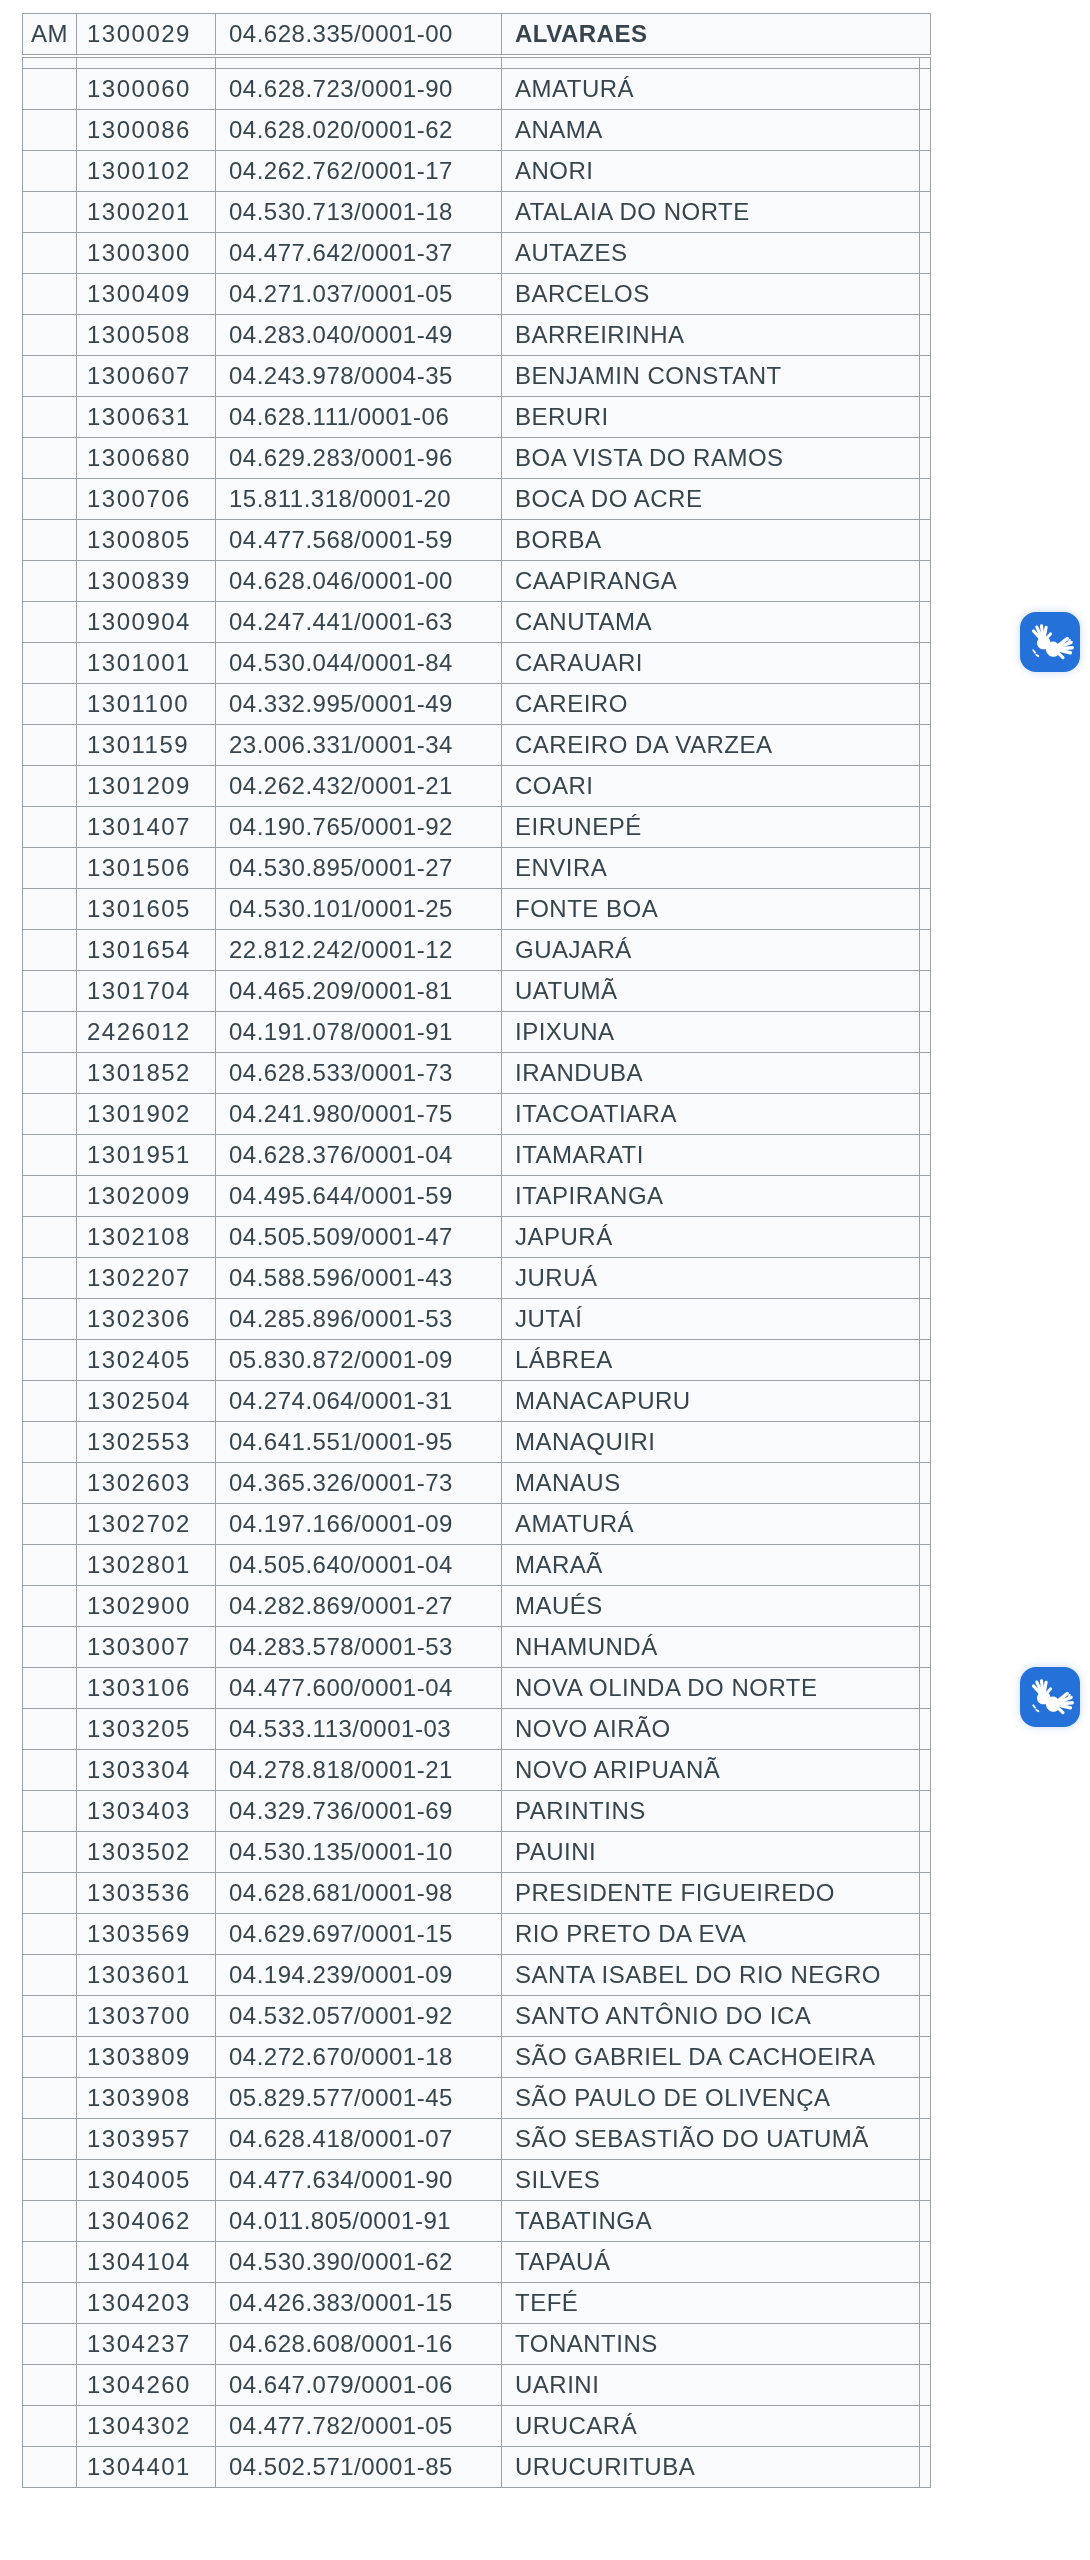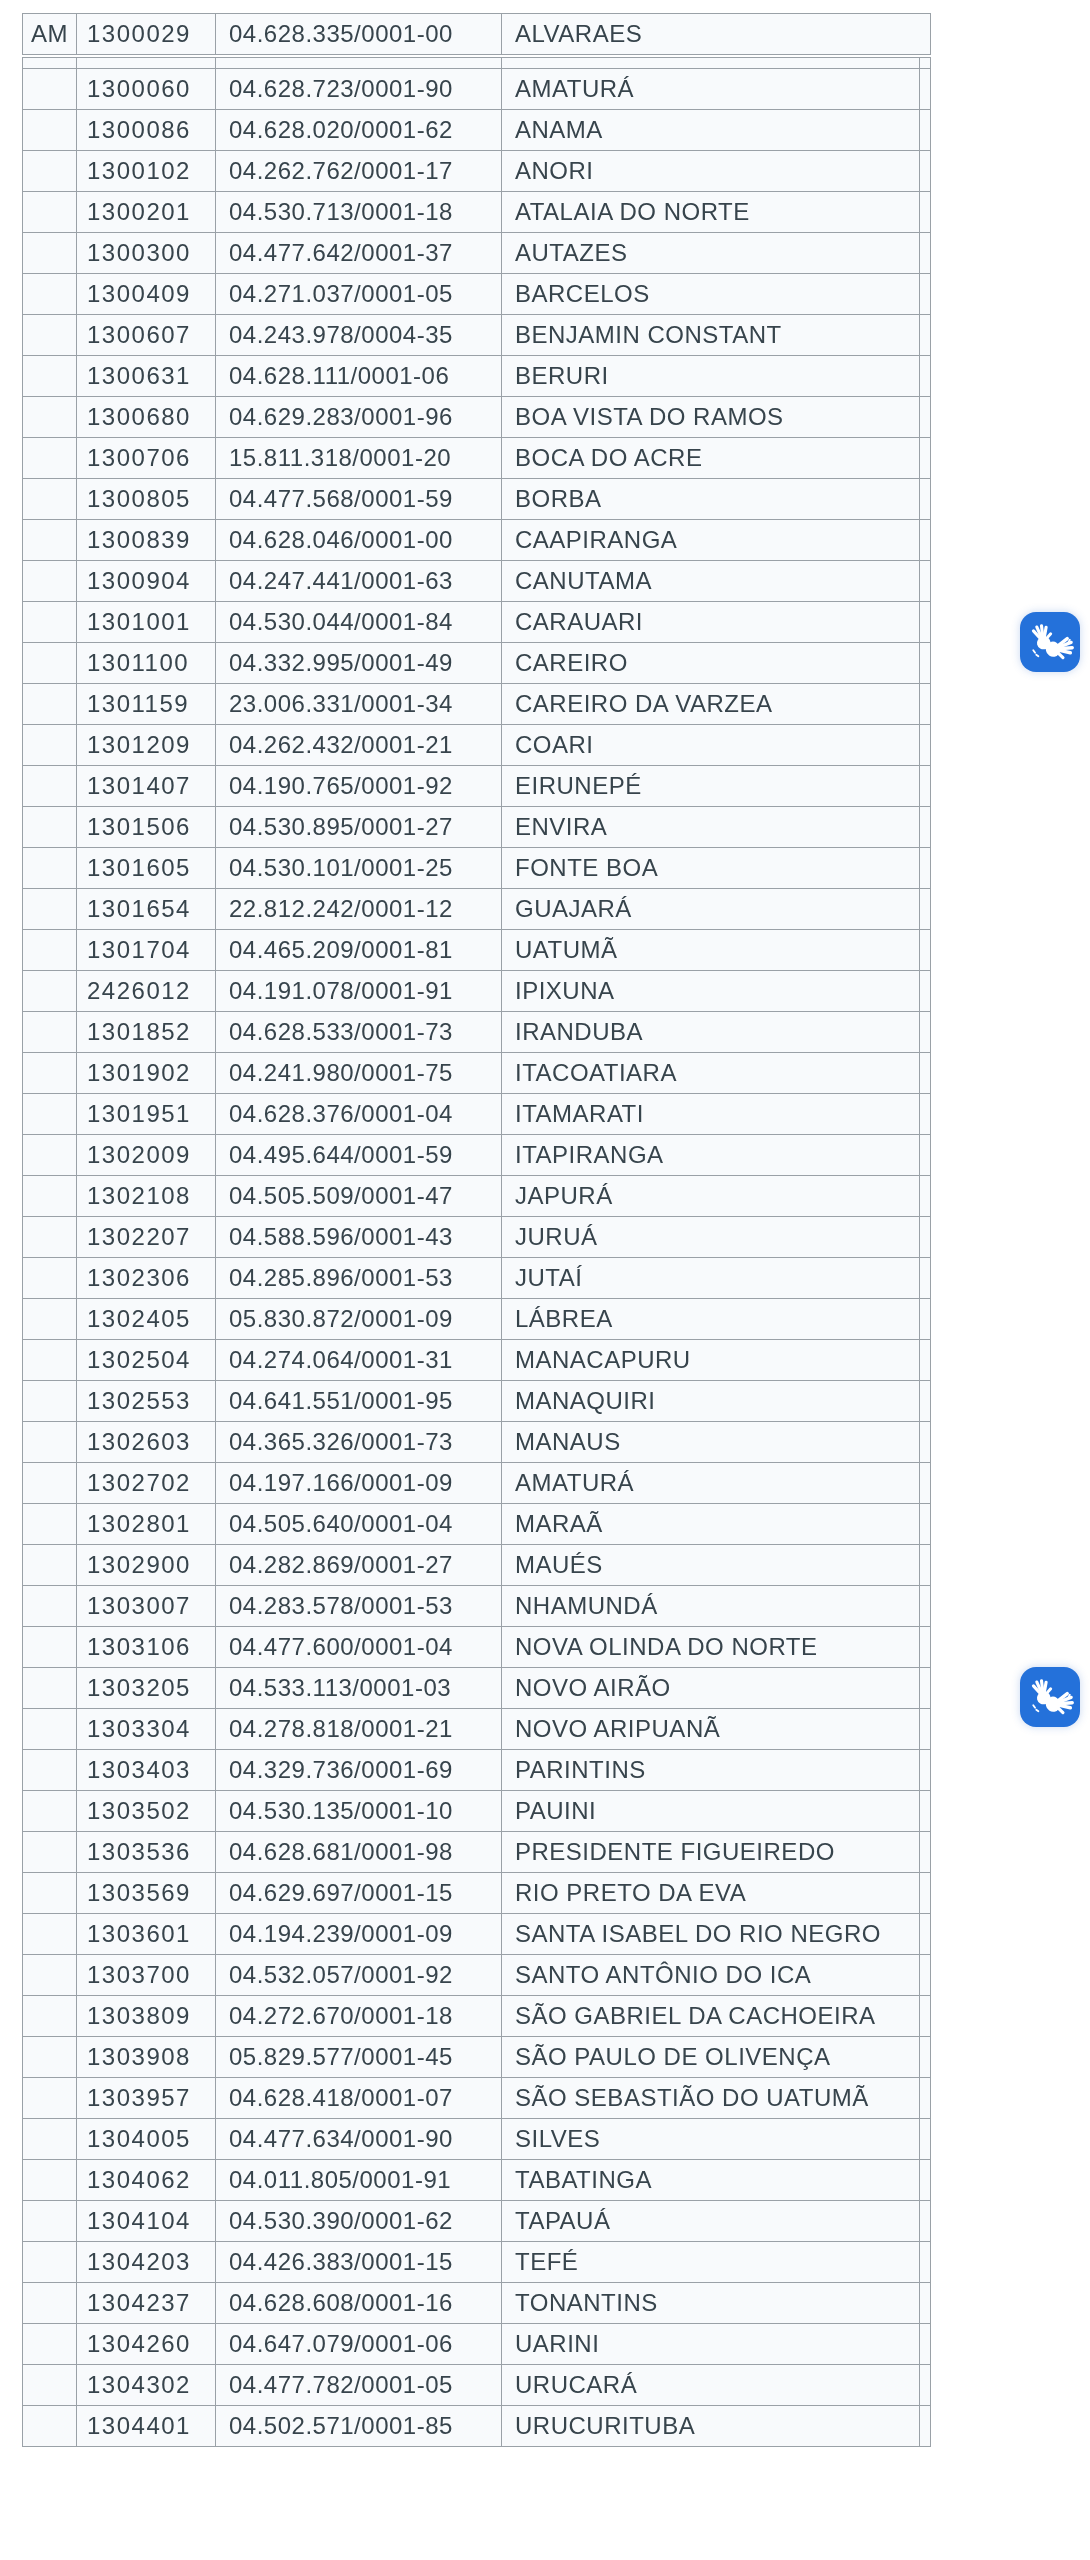--- a/index.html
+++ b/index.html
@@ -19,21 +19,21 @@
     height:40px;
     padding:0 6px 0 13px;
     white-space:nowrap;
     overflow:hidden;
     vertical-align:middle;
   }
   .c-state{width:53px;text-align:center;padding:0;}
   .c-code{width:122px;padding-left:10px;letter-spacing:1.5px;}
   .c-cnpj{width:266px;}
   .c-name{width:398px;}
-  .t1 .c-name{width:409px;}
+  .t1 .c-name{width:409px;font-weight:bold;}
   .c-extra{width:10px;padding:0;}
   .t1{margin-bottom:2px;}
   tr.spacer td{height:10px;font-size:0;padding:0;}
   .vlibras{
     position:absolute;left:1020px;width:60px;height:60px;
     border-radius:16px;border:none;cursor:pointer;padding:0;
     box-shadow:0 0 8px rgba(40,100,200,0.25);
   }
   .vlibras-1{top:612px;}
   .vlibras-2{top:1667px;}
@@ -106,20 +106,27 @@
   </tr>
 
   <tr>
     <td class="c-state"></td>
     <td class="c-code">1300409</td>
     <td class="c-cnpj">04.271.037/0001-05</td>
     <td class="c-name">BARCELOS</td>
     <td class="c-extra"></td>
   </tr>
 
+  <tr>
+    <td class="c-state"></td>
+    <td class="c-code">1300508</td>
+    <td class="c-cnpj">04.283.040/0001-49</td>
+    <td class="c-name">BARREIRINHA</td>
+    <td class="c-extra"></td>
+  </tr>
 
   <tr>
     <td class="c-state"></td>
     <td class="c-code">1300607</td>
     <td class="c-cnpj">04.243.978/0004-35</td>
     <td class="c-name">BENJAMIN CONSTANT</td>
     <td class="c-extra"></td>
   </tr>
 
   <tr>

